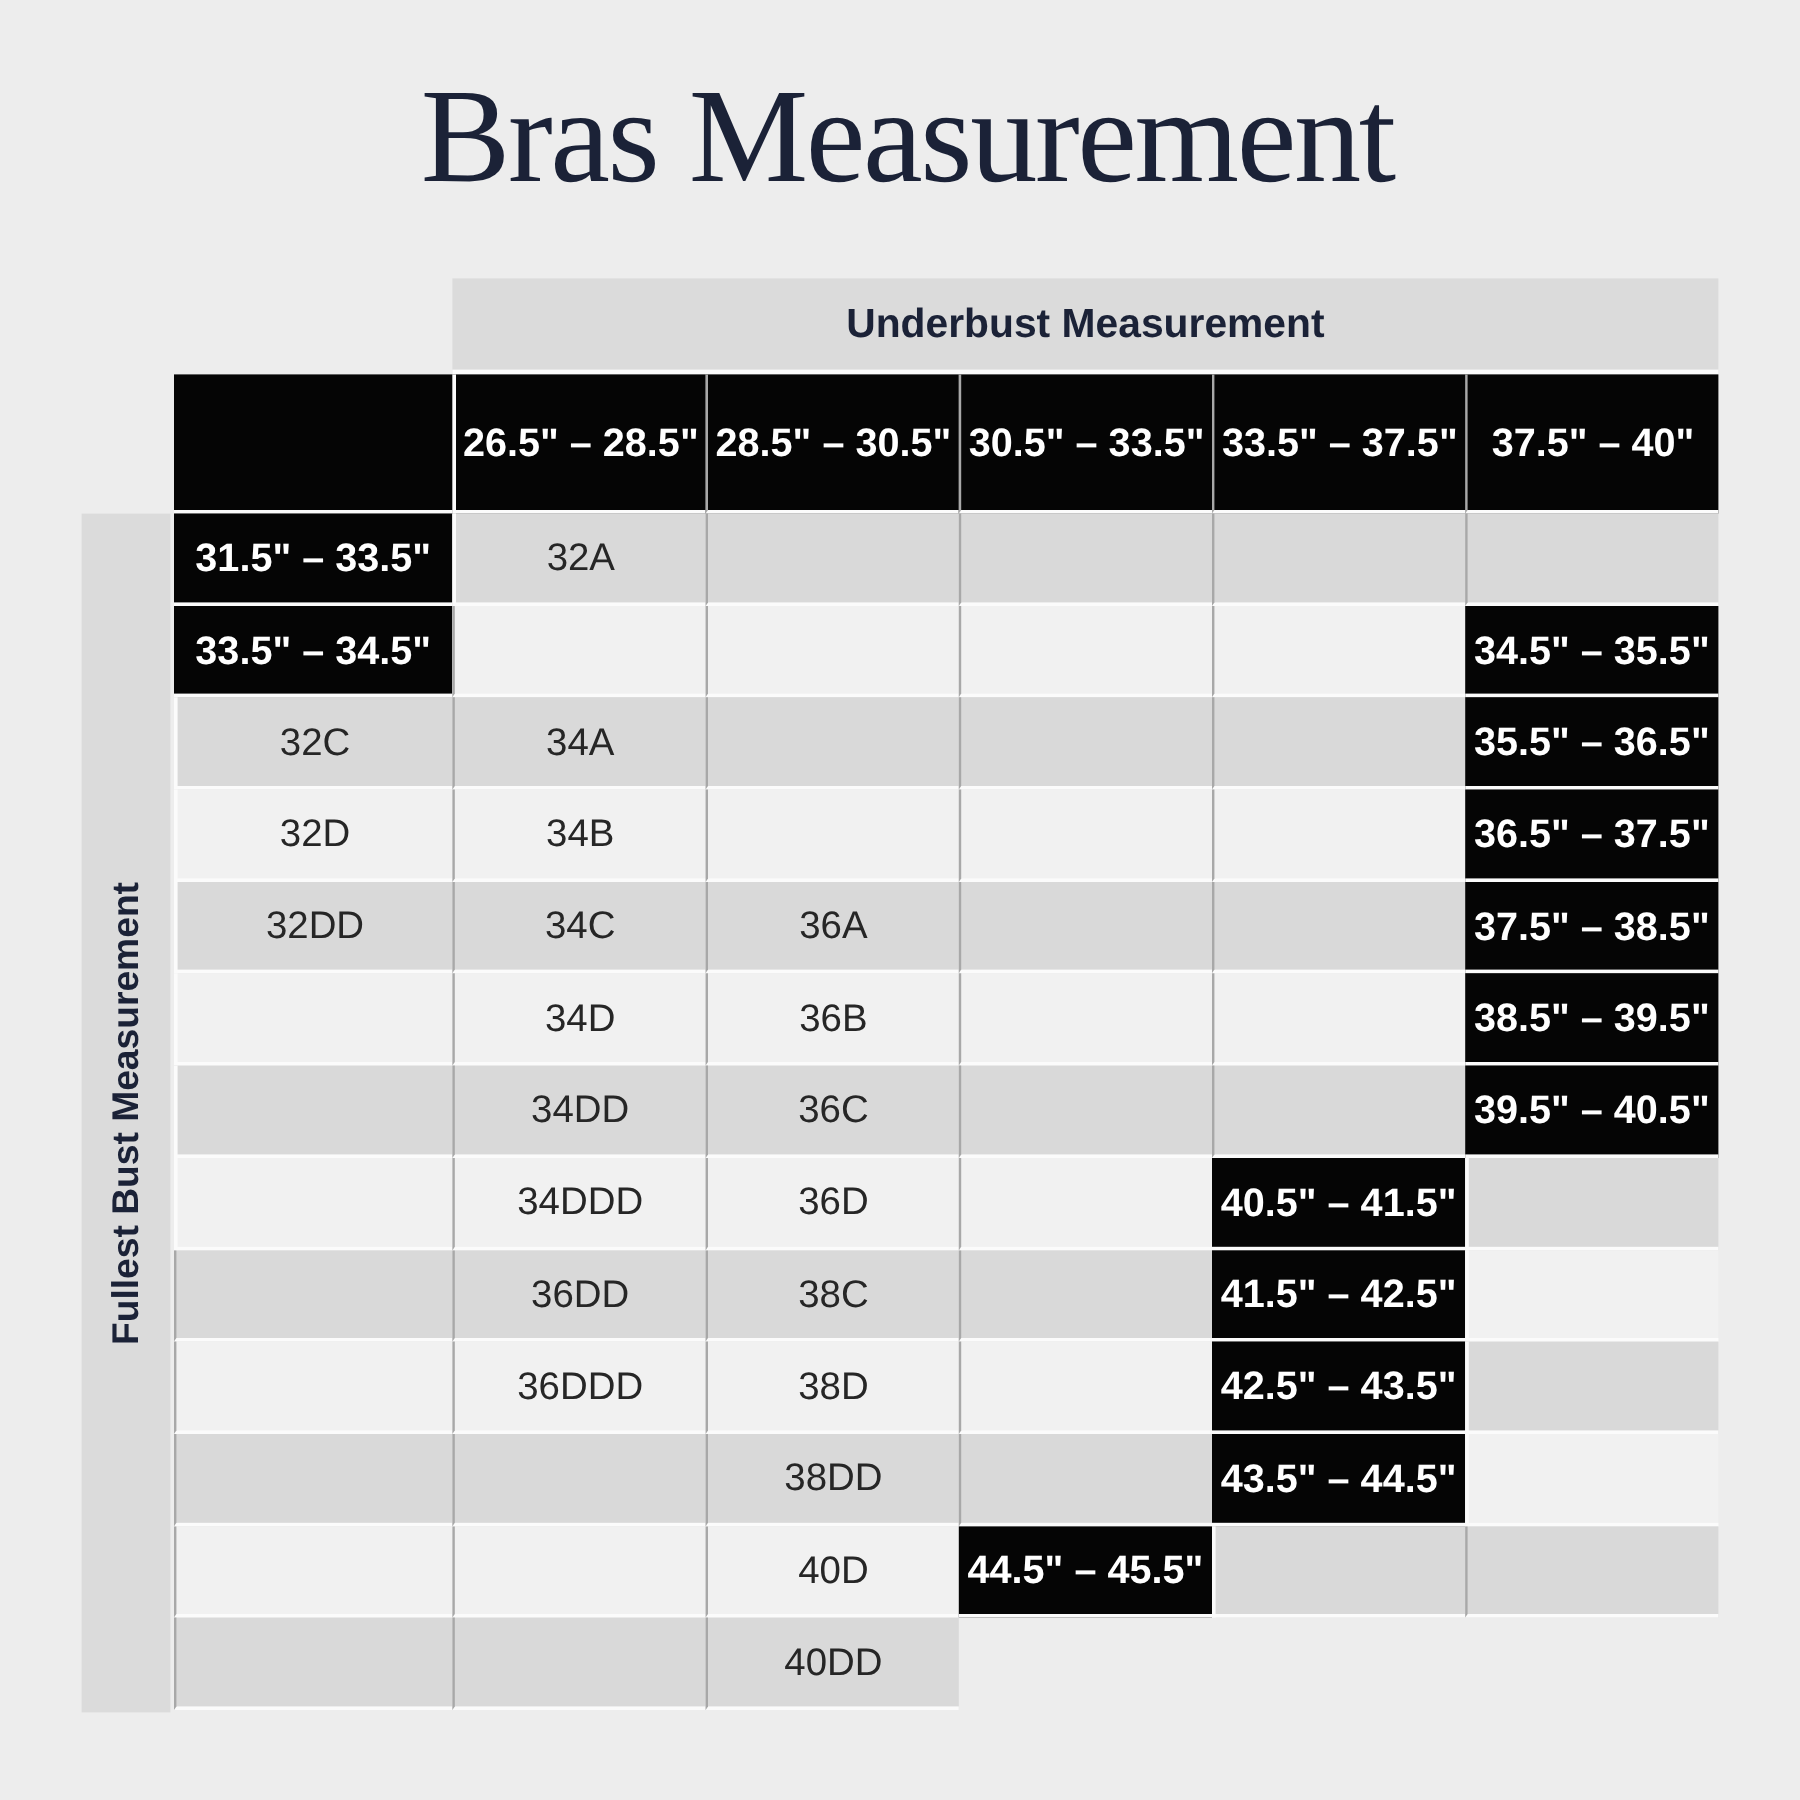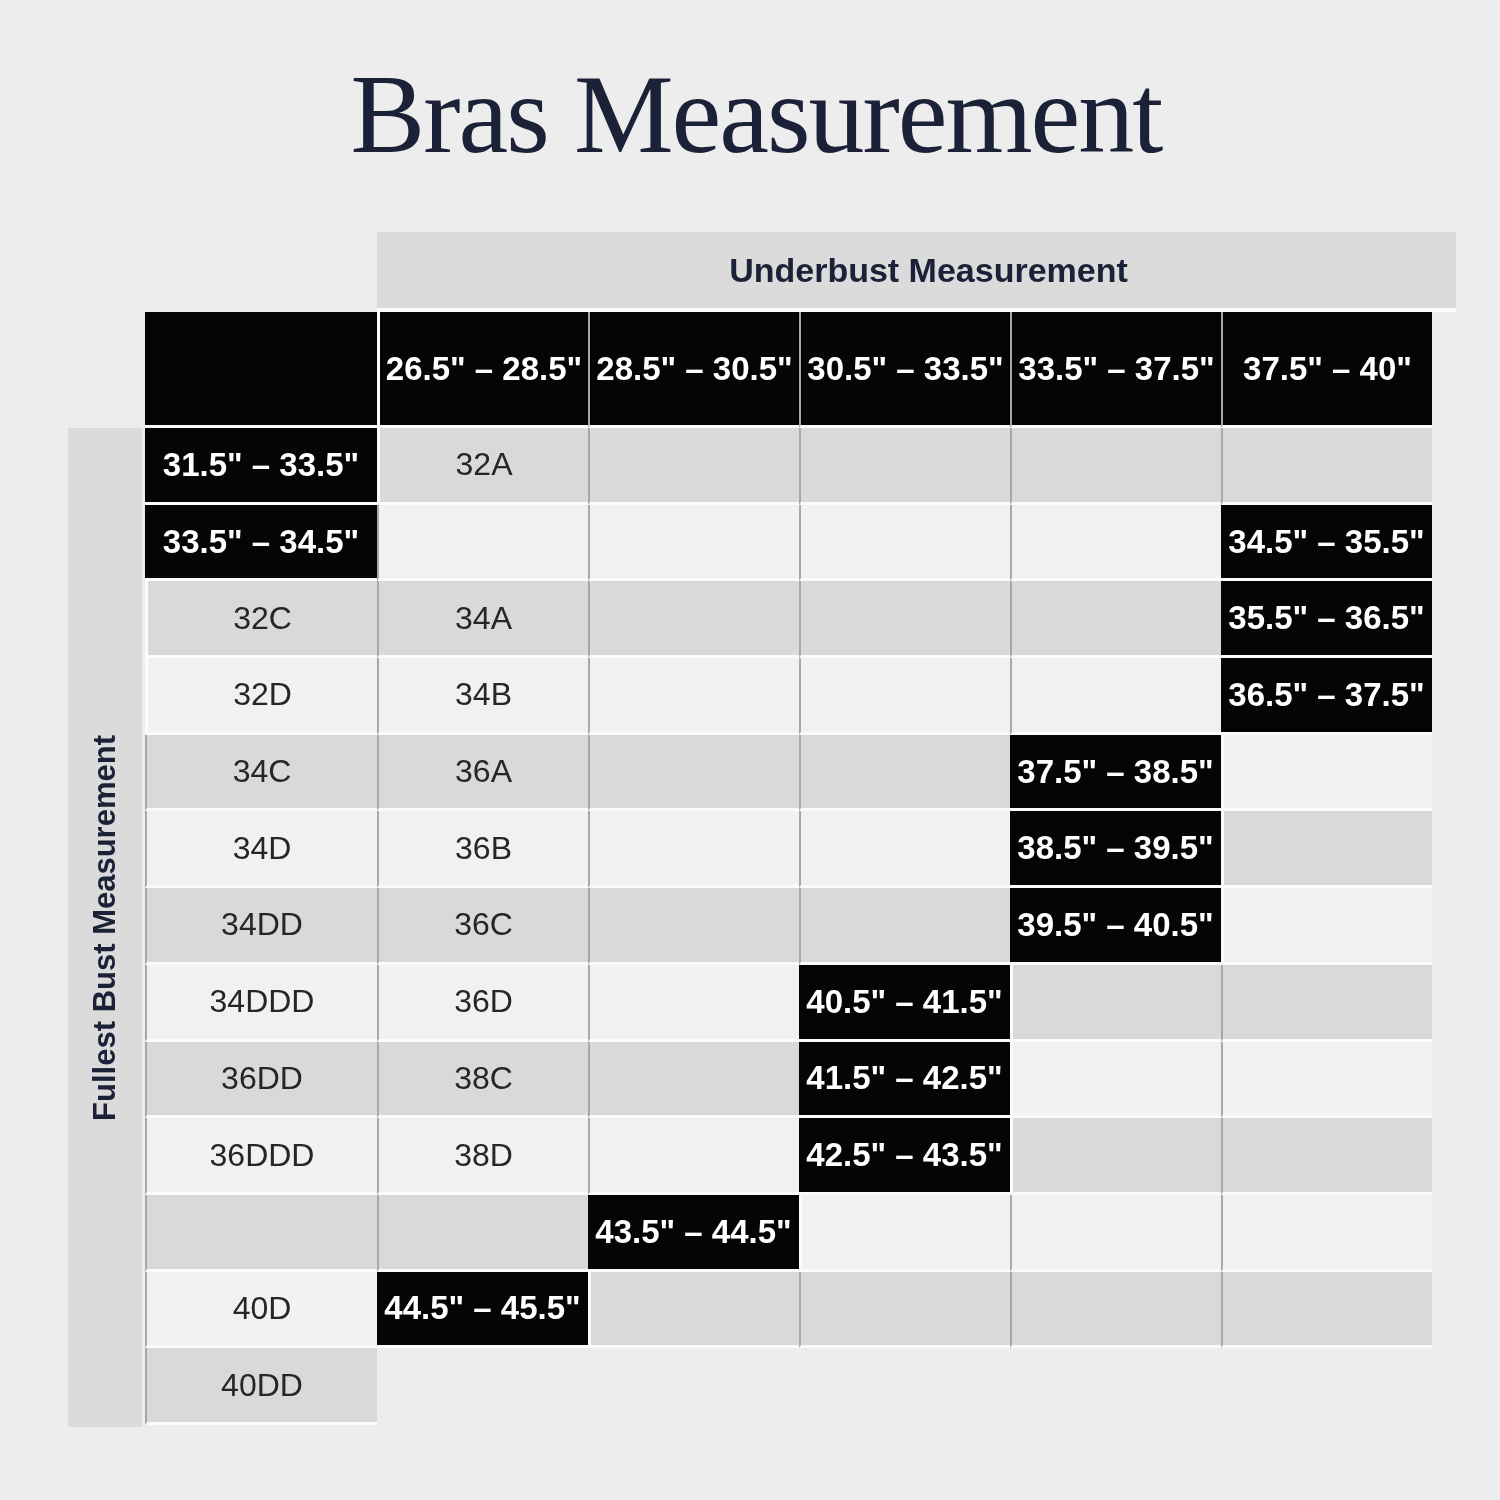--- a/index.html
+++ b/index.html
@@ -38,21 +38,21 @@
     color:var(--navy);
     padding-left:12px;
   }
   .underbust-band{
     position:absolute;
     left:377px;top:232px;
     width:1055px;height:76px;
     background:var(--band-bg);
     border-bottom:4px solid var(--line-white);
     box-sizing:content-box;
-    display:flex;align-items:center;justify-content:center;padding-left:24px;
+    display:flex;align-items:center;justify-content:center;
   }
   .underbust-band span{
     font-weight:bold;
     font-size:34px;
     color:var(--navy);
   }
   .bust-band{
     position:absolute;
     left:68px;top:428px;
     width:74px;height:999px;
@@ -142,20 +142,21 @@
       <div class="cell data dark cn"></div>
       <div class="cell data dark cn"></div>
       <div class="cell data dark cn"></div>
       <div class="cell rowhead">35.5" – 36.5"</div>
       <div class="cell data light c1">32D</div>
       <div class="cell data light cn">34B</div>
       <div class="cell data light cn"></div>
       <div class="cell data light cn"></div>
       <div class="cell data light cn"></div>
       <div class="cell rowhead">36.5" – 37.5"</div>
+      <div class="cell data dark c1">32DD</div>
       <div class="cell data dark cn">34C</div>
       <div class="cell data dark cn">36A</div>
       <div class="cell data dark cn"></div>
       <div class="cell data dark cn"></div>
       <div class="cell rowhead">37.5" – 38.5"</div>
       <div class="cell data light c1"></div>
       <div class="cell data light cn">34D</div>
       <div class="cell data light cn">36B</div>
       <div class="cell data light cn"></div>
       <div class="cell data light cn"></div>
@@ -179,20 +180,21 @@
       <div class="cell rowhead">41.5" – 42.5"</div>
       <div class="cell data light c1"></div>
       <div class="cell data light cn"></div>
       <div class="cell data light cn">36DDD</div>
       <div class="cell data light cn">38D</div>
       <div class="cell data light cn"></div>
       <div class="cell rowhead">42.5" – 43.5"</div>
       <div class="cell data dark c1"></div>
       <div class="cell data dark cn"></div>
       <div class="cell data dark cn"></div>
+      <div class="cell data dark cn">38DD</div>
       <div class="cell data dark cn"></div>
       <div class="cell rowhead">43.5" – 44.5"</div>
       <div class="cell data light c1"></div>
       <div class="cell data light cn"></div>
       <div class="cell data light cn"></div>
       <div class="cell data light cn">40D</div>
       <div class="cell rowhead">44.5" – 45.5"</div>
       <div class="cell data dark c1"></div>
       <div class="cell data dark cn"></div>
       <div class="cell data dark cn"></div>

